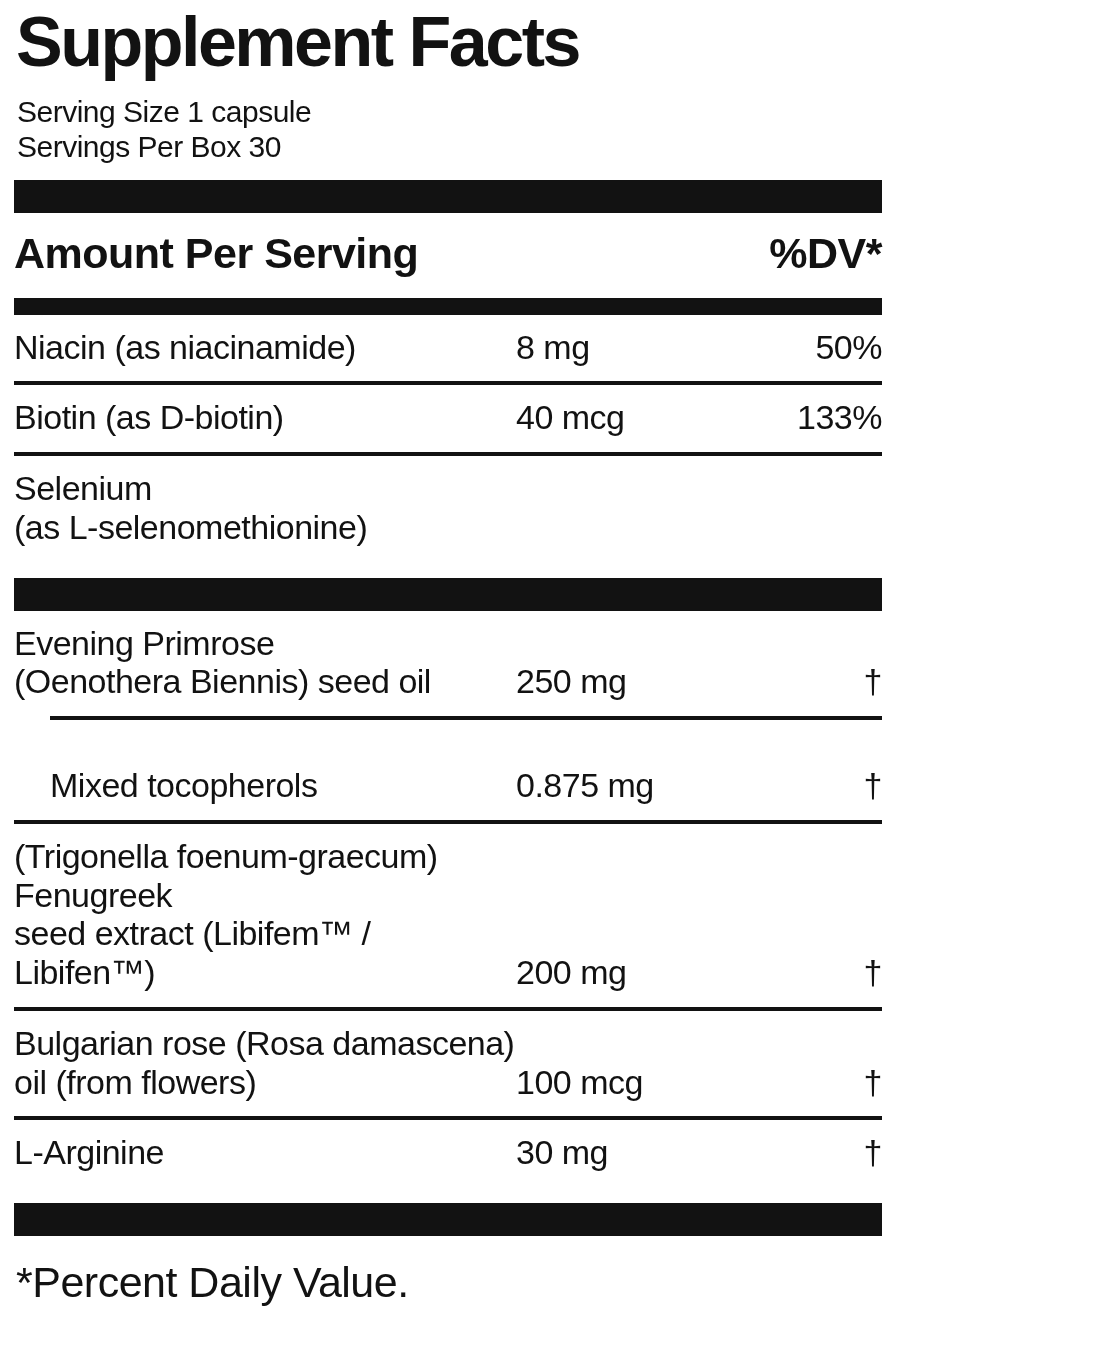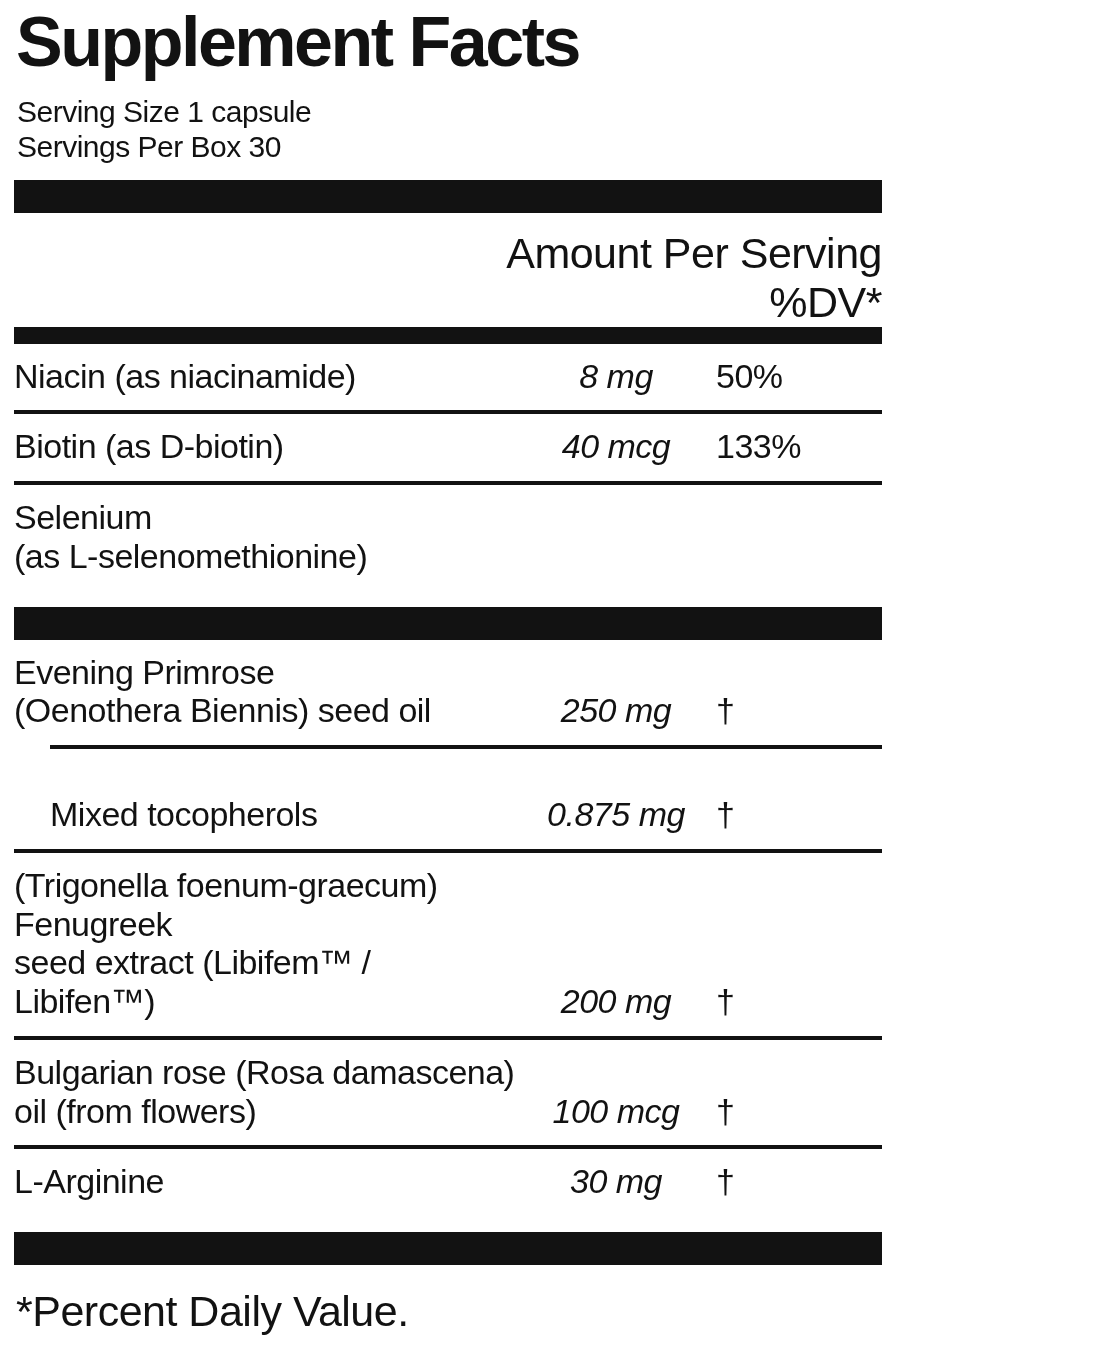--- a/index.html
+++ b/index.html
@@ -38,45 +38,43 @@
   }
   .rule {
     height: 4px;
     background: #121212;
   }
   .rule.inset { margin-left: 36px; }
   .hdr-row {
     display: flex;
     justify-content: space-between;
     align-items: flex-end;
-    padding: 16px 0 0 0;
+    padding: 16px 0 20px 0;
     font-size: 43px;
-    font-weight: normal;
-    flex-direction: column;
+    font-weight: bold;
   }
   .row {
     display: flex;
     align-items: flex-end;
     padding: 13px 0 15px 0;
     font-size: 34px;
     line-height: 1.14;
   }
   .row.center { align-items: center; }
   .row .name { flex: 1 1 auto; min-width: 0; }
   .row .name .nl { display: block; }
   .row.sub .name { padding-left: 36px; margin-top: 33px; }
   .row .amt {
     flex: 0 0 200px;
-    text-align: center;
+    text-align: left;
     white-space: nowrap;
-    font-style: italic;
   }
   .row .dv {
     flex: 0 0 166px;
-    text-align: left;
+    text-align: right;
     white-space: nowrap;
   }
   .footnote {
     font-size: 43px;
     margin: 22px 0 0 2px;
   }
 </style>
 </head>
 <body>
 

